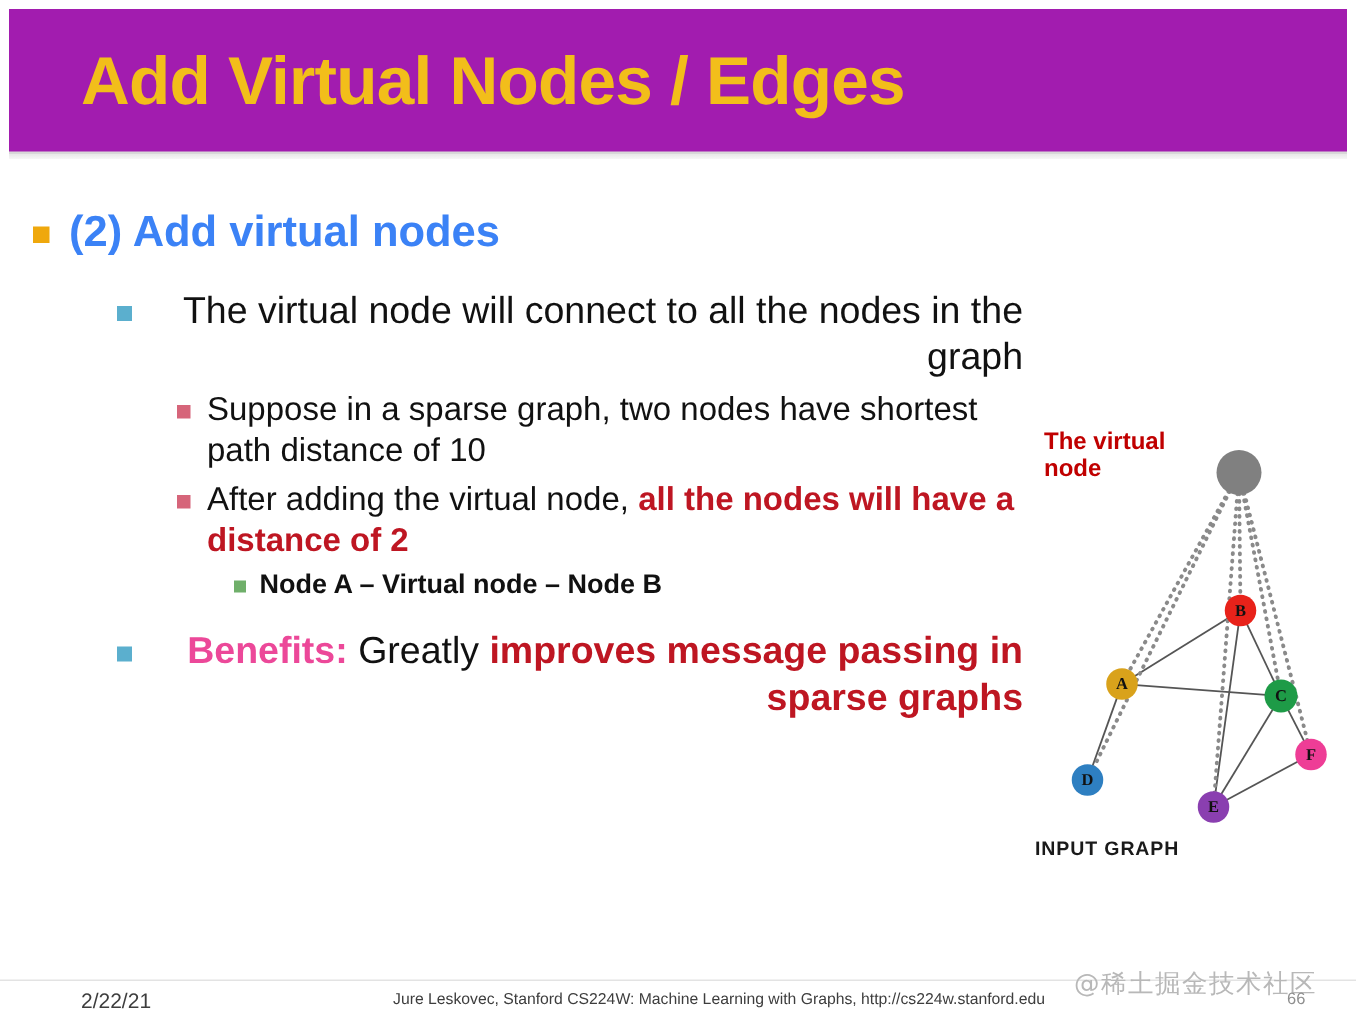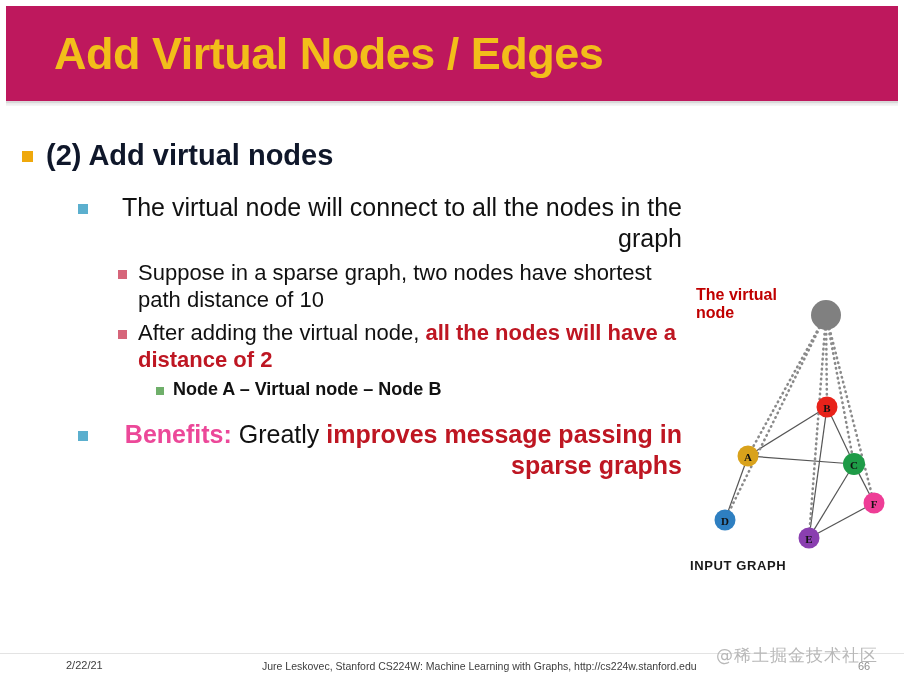--- a/index.html
+++ b/index.html
@@ -19,21 +19,21 @@
     width: 904px; height: 685px;
     background: #ffffff;
     overflow: hidden;
   }
 
   
   .title-bar {
     position: absolute;
     left: 6px; top: 6px;
     width: 892px; height: 95px;
-    background: #be185d;
+    background: #a21caf;
     box-shadow: 0 2px 0 #d8d8d8;
     text-decoration: underline;
   }
   .title-text {
     position: absolute;
     left: 48px; top: 50%;
     transform: translateY(-50%);
     color: #F2BE1A;
     font-size: 45px;
     font-weight: bold;
@@ -117,21 +117,21 @@
   .lvl4 .txt {
     font-size: 18px;
     line-height: 1.2;
     font-weight: bold;
     color: #111111;
   }
 
   
   .c-pink-bold { color: #E05C72; font-weight: bold; }
   .c-pink      { color: #E57C8E; font-weight: normal; }
-  .c-green     { color: #0f172a; font-weight: bold; }
+  .c-green     { color: #3b82f6; font-weight: bold; }
   .c-red-bold  { color: #BE1622; font-weight: bold; }
   .c-black-bold{ color: #ec4899; font-weight: bold; }
   .c-black-reg { color: #111111; font-weight: normal; }
 
   
   .figure {
     position: absolute;
     left: 690px; top: 282px;
     width: 206px; height: 300px;
   }
@@ -166,22 +166,22 @@
 
   
   .footer-rule {
     position: absolute;
     left: 0; top: 653px;
     width: 904px; height: 1px;
     background: #e3e3e3;
   }
   .footer-date {
     position: absolute;
-    left: 66px; top: 659px;
-    font-size: 11px;
+    left: 54px; top: 659px;
+    font-size: 14px;
     color: #3d3d3d;
   }
   .footer-credit {
     position: absolute;
     left: 262px; top: 660px;
     font-size: 10.5px;
     color: #3d3d3d;
     white-space: nowrap;
   }
   .watermark {

